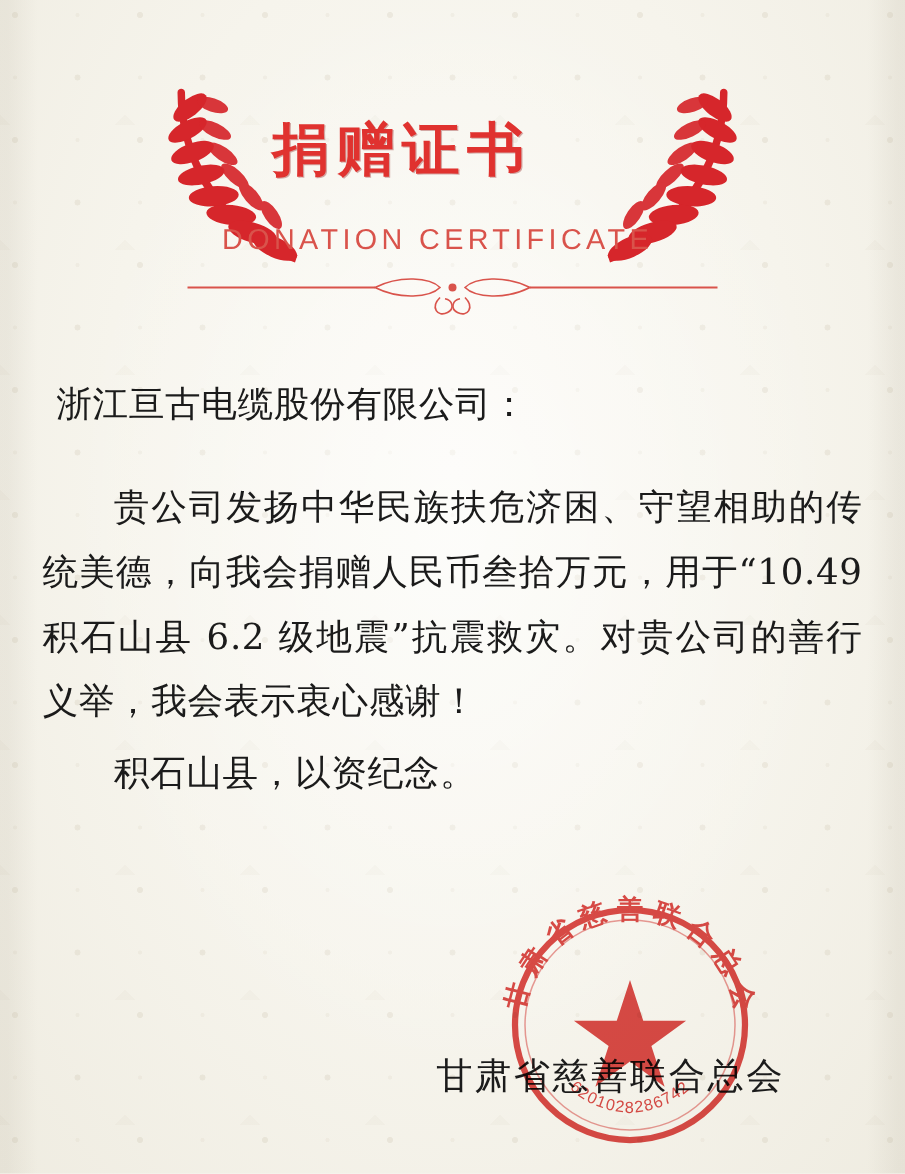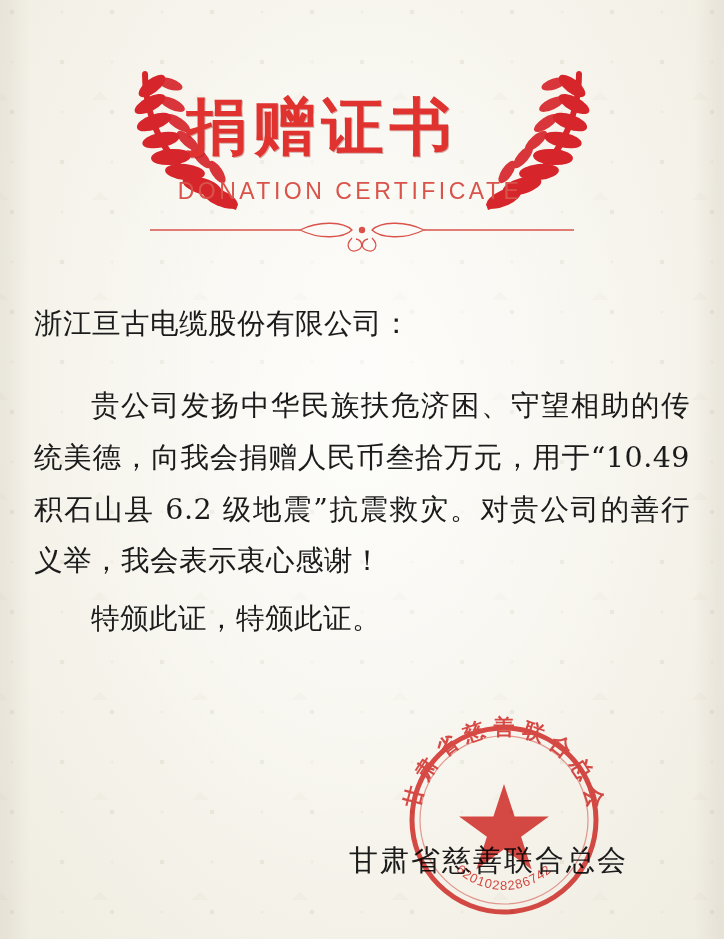--- a/index.html
+++ b/index.html
@@ -66,21 +66,21 @@
   .wreath.right { right: 128px; }
 
   #title-cn {
     position: absolute;
     top: 52px;
     left: 0;
     width: 643px;
     text-align: center;
     font-family: "DejaVu Sans", sans-serif;
     font-weight: bold;
-    font-size: 62px;
+    font-size: 46px;
     letter-spacing: 6px;
     color: #e0322f;
     text-shadow: 1px 1px 0 rgba(140,20,20,0.35);
     line-height: 1;
   }
   #title-en {
     position: absolute;
     top: 134px;
     left: 0;
     width: 700px;
@@ -104,21 +104,21 @@
     position: absolute;
     top: 298px;
     left: 34px;
     width: 656px;
     font-family: "DejaVu Serif", serif;
     font-size: 28.5px;
     line-height: 1.82;
     color: #1b1b1b;
     letter-spacing: 0.5px;
   }
-  #salutation { margin: 0 0 30px 0; }
+  #salutation { margin: 0 0 30px 11px; }
   #paragraph-main {
     margin: 0;
     text-indent: 2em;
     text-align: justify;
     text-justify: inter-ideograph;
   }
   #paragraph-closing {
     margin: 6px 0 0 0;
     text-indent: 2em;
   }
@@ -242,21 +242,21 @@
           <path d="M372 22 C380 30 374 38 366 34 C360 31 362 24 368 23" stroke-width="1.3"></path>
           <circle cx="362" cy="14" r="3.2" fill="#d9534b" stroke="none"></circle>
         </g>
       </svg>
     </div>
   </div>
 
   <div id="body-text">
     <p id="salutation">浙江亘古电缆股份有限公司：</p>
     <p id="paragraph-main">贵公司发扬中华民族扶危济困、守望相助的传统美德，向我会捐赠人民币叁拾万元，用于“10.49 积石山县 6.2 级地震”抗震救灾。对贵公司的善行义举，我会表示衷心感谢！</p>
-    <p id="paragraph-closing">特颁此证，特颁此证。</p>
+    <p id="paragraph-closing">积石山县，以资纪念。</p>
   </div>
 
   <div id="signature">
     <div id="sign-org">甘肃省慈善联合总会</div>
   </div>
 
   <div id="seal">
     <svg class="seal-svg" viewBox="0 0 212 212" aria-hidden="true">
       <defs>
         <path id="sealArcTop" d="M 20 106 A 86 86 0 0 1 192 106"></path>

